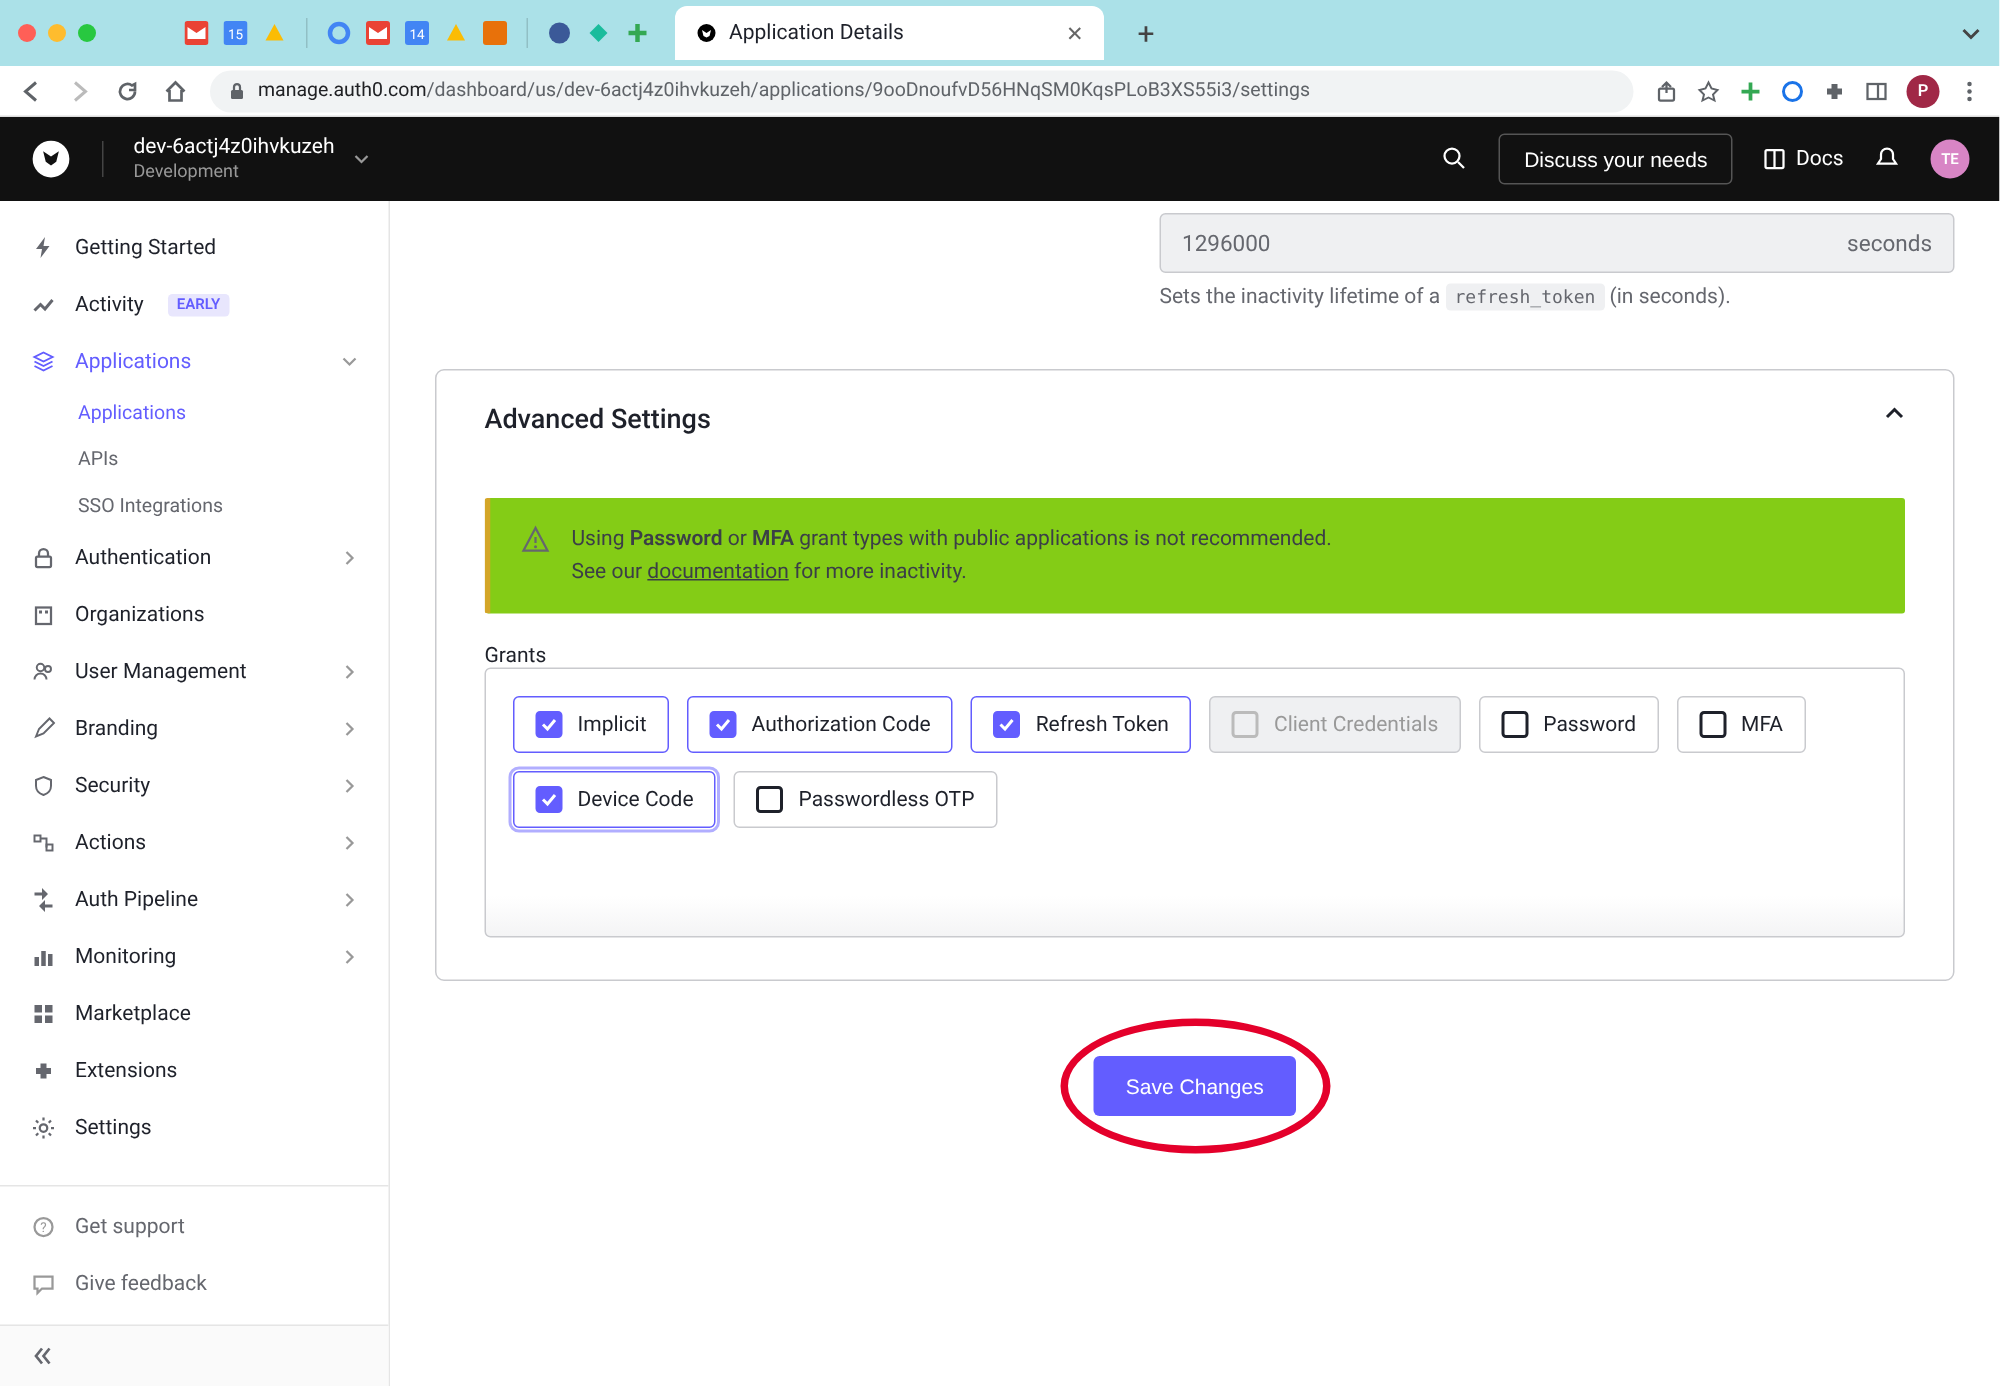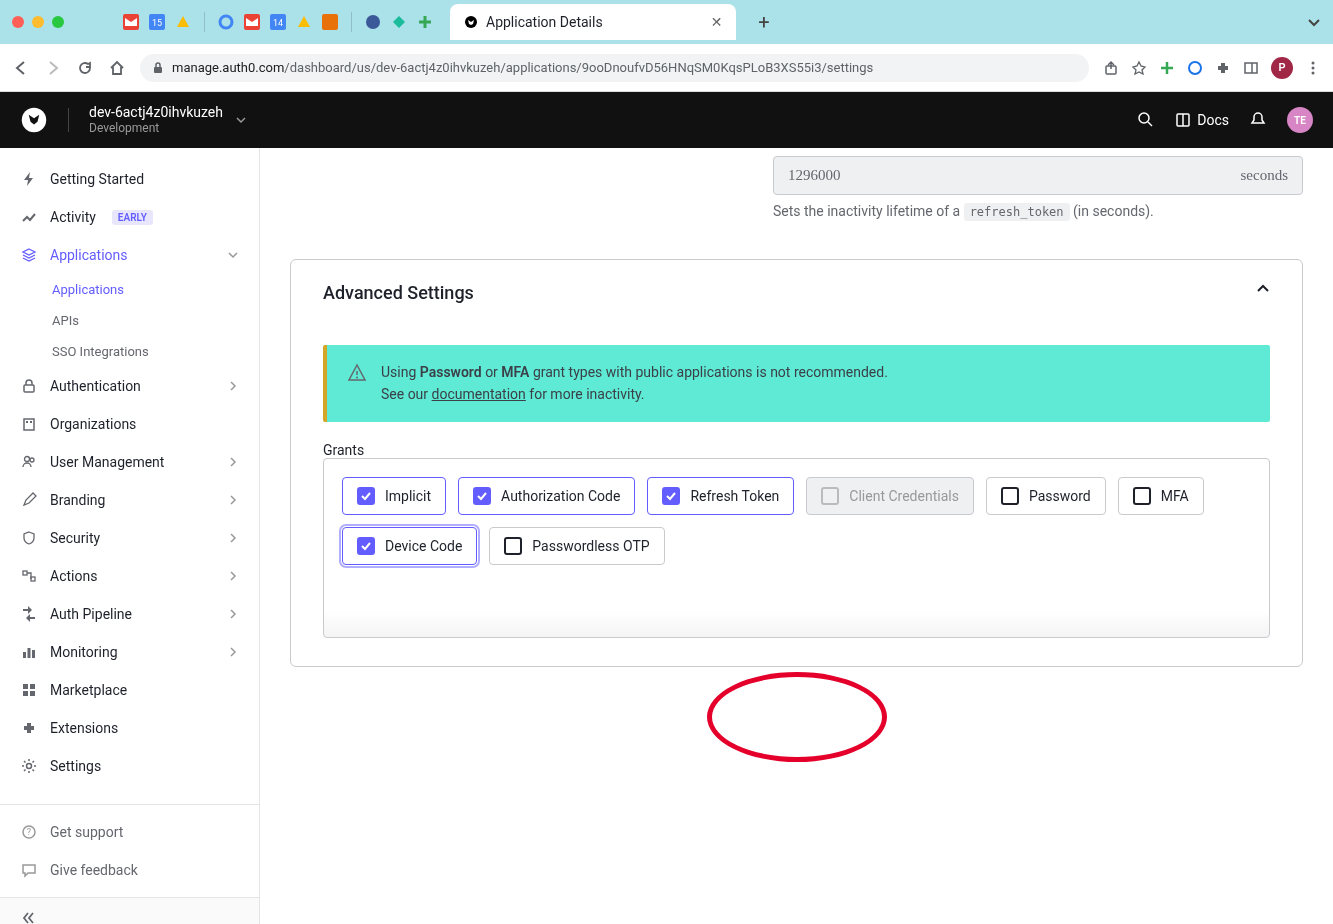--- a/index.html
+++ b/index.html
@@ -13,21 +13,21 @@
 .tl-yellow { background: #febc2e; }
 .tl-green { background: #28c840; }
 .pinned-tabs { display: flex; gap: 8px; align-items: center; }
 .pinned-tab { width: 18px; height: 18px; display: flex; align-items: center; justify-content: center; }
 .tab-sep { width: 1px; height: 20px; background: rgba(0,0,0,0.15); margin: 0 4px; }
 .active-tab { background: #fff; border-radius: 8px 8px 0 0; padding: 8px 14px; display: flex; align-items: center; gap: 8px; margin-left: 8px; height: 36px; justify-content: flex-end; }
 .tab-close { color: #666; cursor: pointer; margin-left: 100px; }
 .new-tab { margin-left: 14px; color: #444; cursor: pointer; font-size: 20px; }
 .chrome-right { margin-left: auto; color: #444; cursor: pointer; }
 
-.addr-bar { background: #fff; height: 48px; display: flex; align-items: center; padding: 0 12px; gap: 14px; border-bottom: 1px solid #ddd; }
+.addr-bar { background: #fff; height: 34px; display: flex; align-items: center; padding: 0 12px; gap: 14px; border-bottom: 1px solid #ddd; }
 .nav-icon { color: #5f6368; cursor: pointer; }
 .nav-icon.disabled { color: #bbb; }
 .url-field { flex: 1; background: #f1f3f4; border-radius: 16px; height: 28px; display: flex; align-items: center; padding: 0 12px; gap: 8px; color: #5f6368; font-size: 13px; }
 .url-path { color: #5f6368; }
 .url-host { color: #202124; }
 .addr-icons { display: flex; gap: 12px; align-items: center; }
 .avatar-small { width: 22px; height: 22px; border-radius: 50%; background: #A02846; color:#fff; display:flex; align-items:center; justify-content:center; font-size:11px; font-weight:600; }
 
 
 .app-header { background: #111; color: #fff; height: 56px; display: flex; align-items: center; padding: 0 20px; gap: 20px; }
@@ -54,33 +54,33 @@
 .sub-item { padding: 8px 20px 8px 52px; font-size: 13px; color: #65676e; cursor: pointer; }
 .sub-item.active { color: #635dff; }
 .badge-early { background: #e8e6fd; color: #635dff; font-size: 10px; font-weight: 600; padding: 2px 6px; border-radius: 3px; margin-left: 4px; }
 .sidebar-footer { border-top: 1px solid #e5e5e5; padding: 8px 0; }
 .sidebar-collapse { border-top: 1px solid #e5e5e5; padding: 12px 20px; text-align: right; background:#fafafa; }
 
 
 .main { flex: 1; overflow-y: auto; background: #fff; padding: 0 30px 40px; }
 .lifetime-row { display: flex; justify-content: flex-end; margin-top: 8px; }
 .lifetime-box { width: 530px; }
-.lifetime-input { background: #eff0f2; border: 1px solid #c9cace; border-radius: 4px; padding: 10px 14px; display: flex; justify-content: space-between; color: #65676e; font-size: 15px; font-family: Liberation Serif, serif; }
+.lifetime-input { background: #eff0f2; border: 1px solid #c9cace; border-radius: 4px; padding: 10px 14px; display: flex; justify-content: space-between; color: #65676e; font-size: 15px; }
 .lifetime-help { color: #65676e; font-size: 14px; margin-top: 8px; }
 code.token { background: #eff0f2; padding: 2px 6px; border-radius: 3px; font-family: monospace; font-size: 12px; }
 
 
 .adv-card { border: 1px solid #c9cace; border-radius: 6px; margin-top: 40px; }
 .adv-header { display: flex; justify-content: space-between; padding: 22px 32px; cursor: pointer; }
 .adv-title { font-size: 18px; font-weight: 500; }
 .adv-tabs { display: flex; gap: 32px; padding: 0 32px; border-bottom: 1px solid #e5e5e5; }
 .adv-tab { padding: 12px 0; color: #65676e; cursor: pointer; font-size: 14px; border-bottom: 2px solid transparent; }
 .adv-tab.active { color: #635dff; border-bottom-color: #635dff; }
 
-.warning-box { margin: 20px 32px; background: #5eead4; border-left: 4px solid #d4a628; padding: 16px 20px; display: flex; gap: 14px; border-radius: 2px; }
+.warning-box { margin: 20px 32px; background: #84cc16; border-left: 4px solid #d4a628; padding: 16px 20px; display: flex; gap: 14px; border-radius: 2px; }
 .warn-icon { color: #65676e; flex-shrink: 0; margin-top: 2px; }
 .warn-text { color: #3b3f47; line-height: 1.6; font-size: 14px; }
 .warn-text b { font-weight: 600; }
 .warn-text a { color: #3b3f47; text-decoration: underline; }
 
 .grants-section { padding: 0 32px 28px; }
 .grants-label { font-size: 14px; color: #1e212a; margin-bottom: 0; }
 .grants-box { border: 1px solid #c9cace; border-radius: 4px; padding: 18px; background: linear-gradient(#fff 85%, #f4f4f5); min-height: 180px; }
 .grants-grid { display: flex; flex-wrap: wrap; gap: 12px; }
 .grant-chip { border: 1px solid #c9cace; border-radius: 4px; padding: 9px 14px; display: flex; align-items: center; gap: 10px; font-size: 14px; cursor: pointer; background: #fff; }
@@ -274,20 +274,21 @@
         </svg>
       </span>
   </div>
   <div class="app-header-right">
     <span>
         <svg width="18" height="18">
           <circle cx="7" cy="7" r="5" stroke="#fff" stroke-width="1.5" fill="none"></circle>
           <line x1="11" y1="11" x2="15" y2="15" stroke="#fff" stroke-width="1.5"></line>
         </svg>
       </span>
+    <button class="discuss-btn">Discuss your needs</button>
     <div class="docs-link">
       <svg width="16" height="16">
           <rect x="2" y="2" width="12" height="12" rx="1" stroke="#fff" stroke-width="1.5" fill="none"></rect>
           <line x1="8" y1="2" x2="8" y2="14" stroke="#fff" stroke-width="1.5"></line>
         </svg>
       <span>Docs</span>
     </div>
     <span>
         <svg width="18" height="18">
           <path d="M9 2a4 4 0 014 4v3l2 3H3l2-3V6a4 4 0 014-4z" stroke="#fff" stroke-width="1.5" fill="none"></path>
@@ -586,15 +587,16 @@
               <span class="grant-checkbox"></span>
               <span>Passwordless OTP</span>
             </label>
           </div>
         </div>
       </div>
     </div>
 
     <div class="save-row">
       <div class="red-circle"></div>
+      <button class="save-btn">Save Changes</button>
     </div>
   </div>
 </div>
 
 </body></html>

